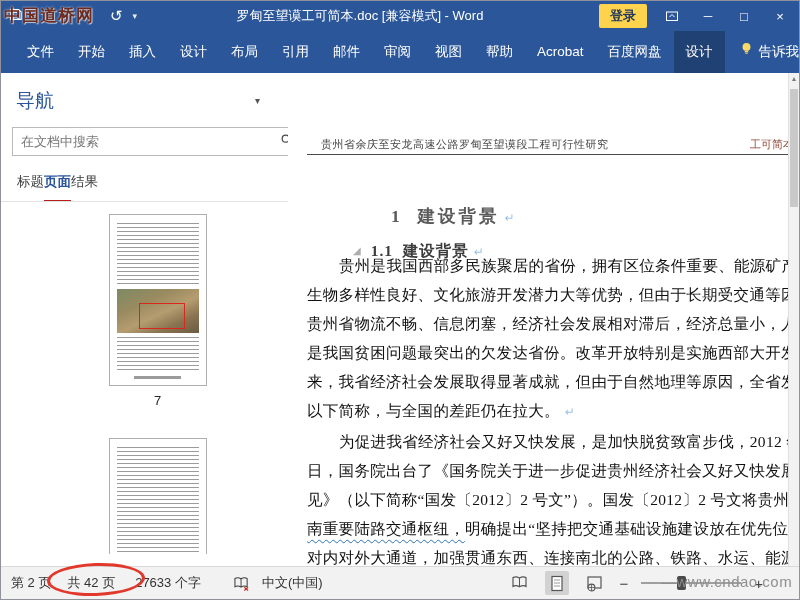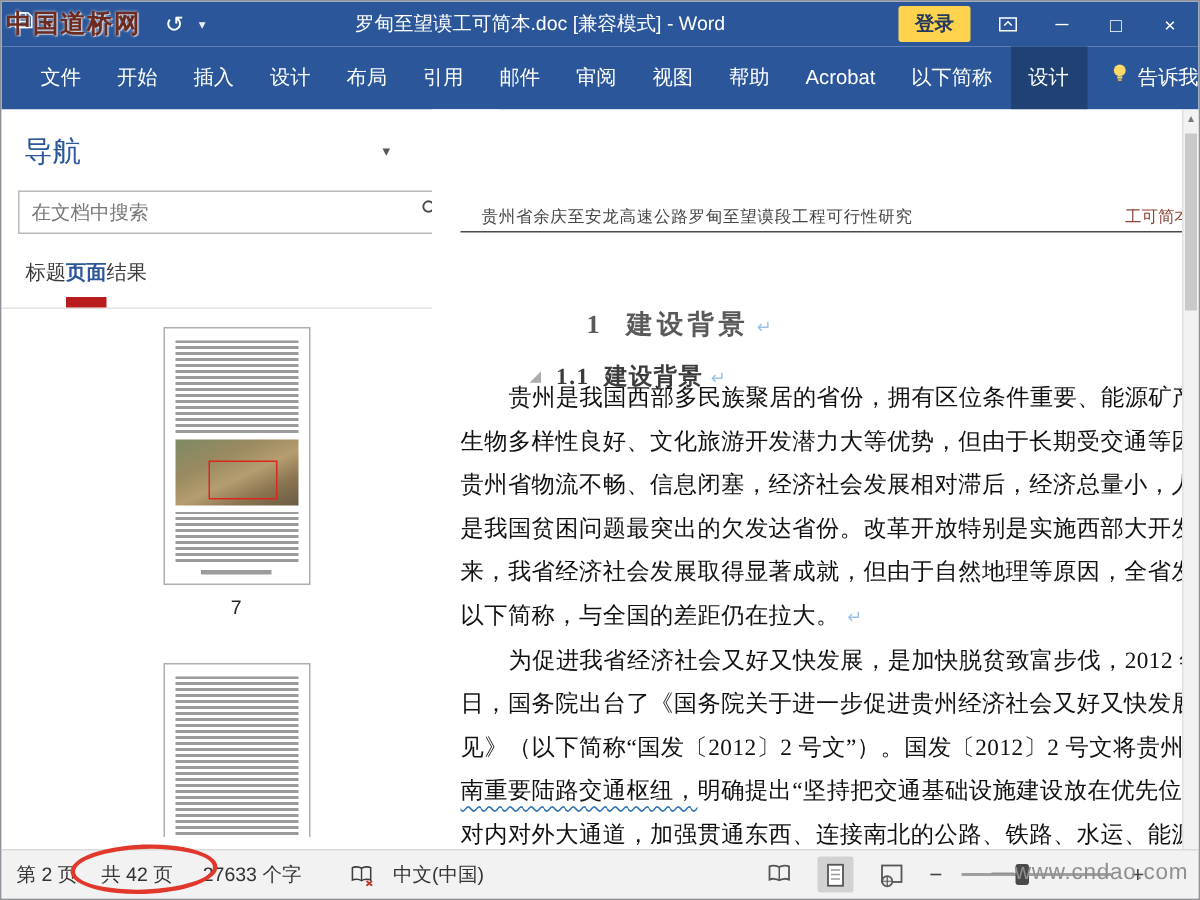--- a/index.html
+++ b/index.html
@@ -35,21 +35,21 @@
   .nav-title { font-size:19px; color:#2b579a; }
   .nav-dd { position:absolute; right:72px; top:22px; font-size:10px; color:#555; }
   .nav-close { position:absolute; right:22px; top:15px; font-size:16px; color:#444; }
   .nav-search { margin:13px 12px 0 11px; height:29px; border:1px solid #b9b9b9; display:flex; align-items:center; padding:0 7px 0 8px; }
   .nav-search input { border:none; outline:none; flex:1; font-size:13px; color:#333; font-family:"Liberation Sans", sans-serif; }
   .nav-search input::placeholder { color:#767676; }
   .ns-sep { width:1px; height:18px; background:#d0d0d0; margin:0 6px; }
   .ns-dd { font-size:9px; color:#555; }
   .nav-tabs { margin-top:17px; padding:0 16px; border-bottom:1px solid #e2e2e2; display:flex; }
   .ntab { font-size:13.5px; color:#3b3b3b; padding-bottom:10px; }
-  .ntab.active { color:#2b579a; font-weight:bold; border-bottom:7px solid #b91c1c; padding-bottom:7px; }
+  .ntab.active { color:#2b579a; font-weight:bold; border-bottom:1px solid #b91c1c; padding-bottom:7px; }
   .thumbs { margin-top:12px; display:flex; flex-direction:column; align-items:center; height:340px; overflow:hidden; padding-right:18px; }
   .thumb { width:98px; background:#fff; border:1px solid #aeaeae; padding:8px 7px 6px; }
   .thumb.first { height:196px; }
   .thumb.second { height:150px; }
   .t-text { background-image:repeating-linear-gradient(to bottom,#9b9b9b 0 1.5px, transparent 1.5px 4px); }
   .t-text.a { height:62px; }
   .t-text.b { height:34px; margin-top:4px; }
   .t-text.c { height:128px; }
   .t-photo { position:relative; height:44px; margin-top:4px;
              background:linear-gradient(155deg,#7d8a64 0%,#9a8a60 32%,#b59d70 55%,#8a7450 76%,#6a5b43 100%); }
@@ -142,21 +142,21 @@
     <span class="rtab">开始</span>
     <span class="rtab">插入</span>
     <span class="rtab">设计</span>
     <span class="rtab">布局</span>
     <span class="rtab">引用</span>
     <span class="rtab">邮件</span>
     <span class="rtab">审阅</span>
     <span class="rtab">视图</span>
     <span class="rtab">帮助</span>
     <span class="rtab">Acrobat</span>
-    <span class="rtab">以下简称</span>
+    <span class="rtab">百度网盘</span>
     <span class="rtab active">设计</span>
     <span class="rtab tellme">
       <span>
         <svg width="15" height="15" viewBox="0 0 16 16">
             <circle cx="8" cy="6.3" r="4.2" fill="#ffd966"></circle>
             <rect x="6.2" y="10.6" width="3.6" height="1.5" fill="#ffd966"></rect>
             <rect x="6.7" y="12.6" width="2.6" height="1.2" fill="#e6c04d"></rect>
           </svg>
       </span>
       <span>告诉我</span>

